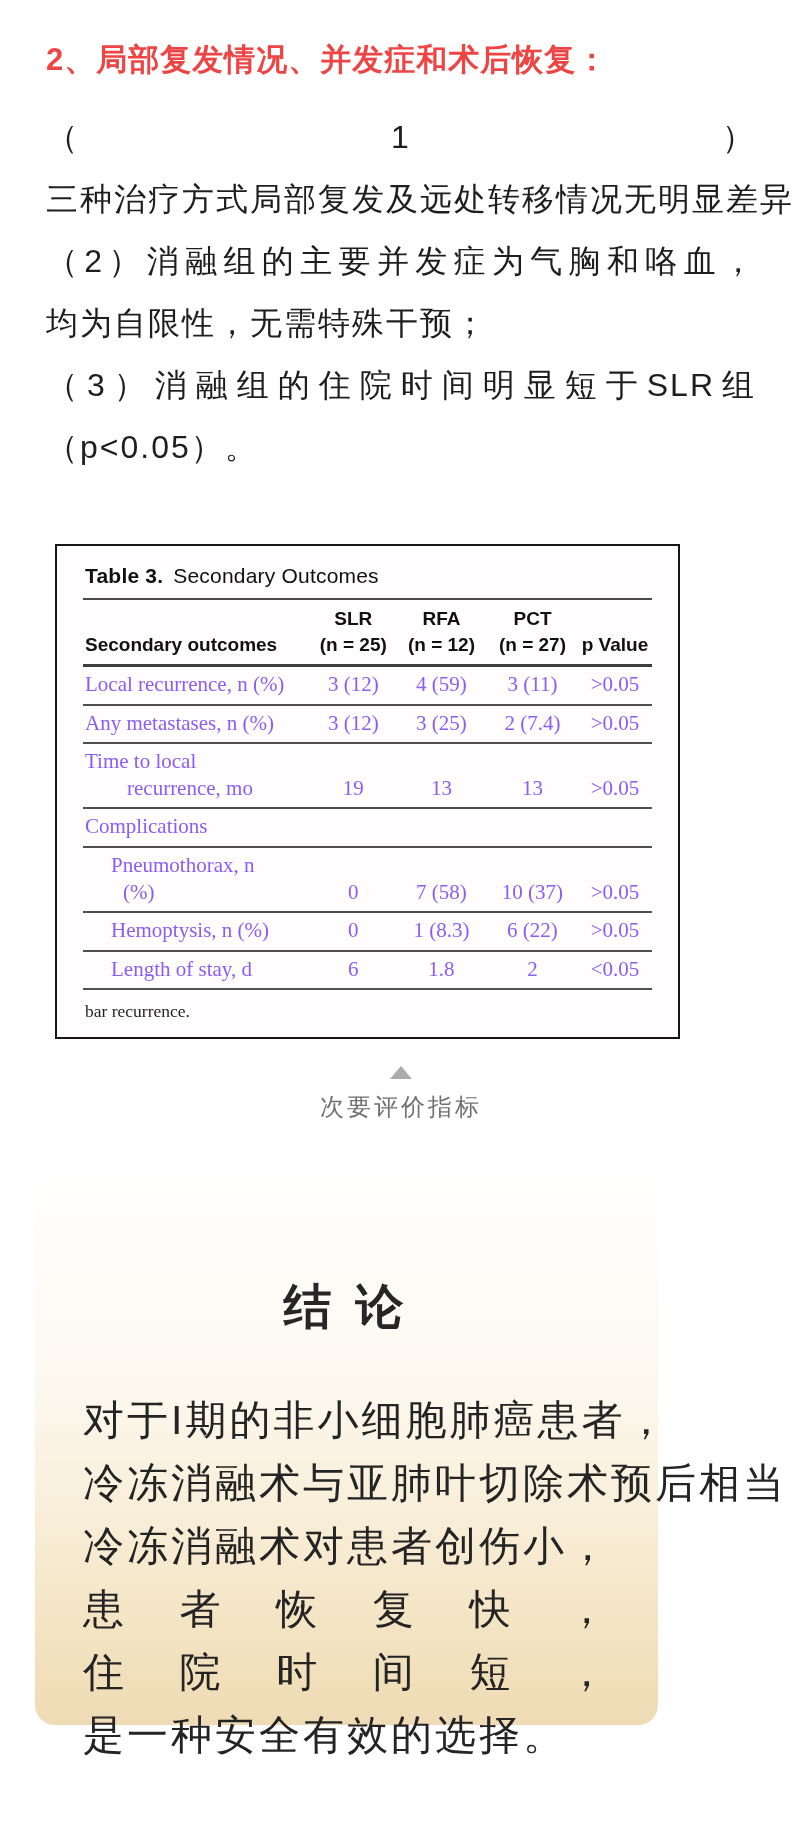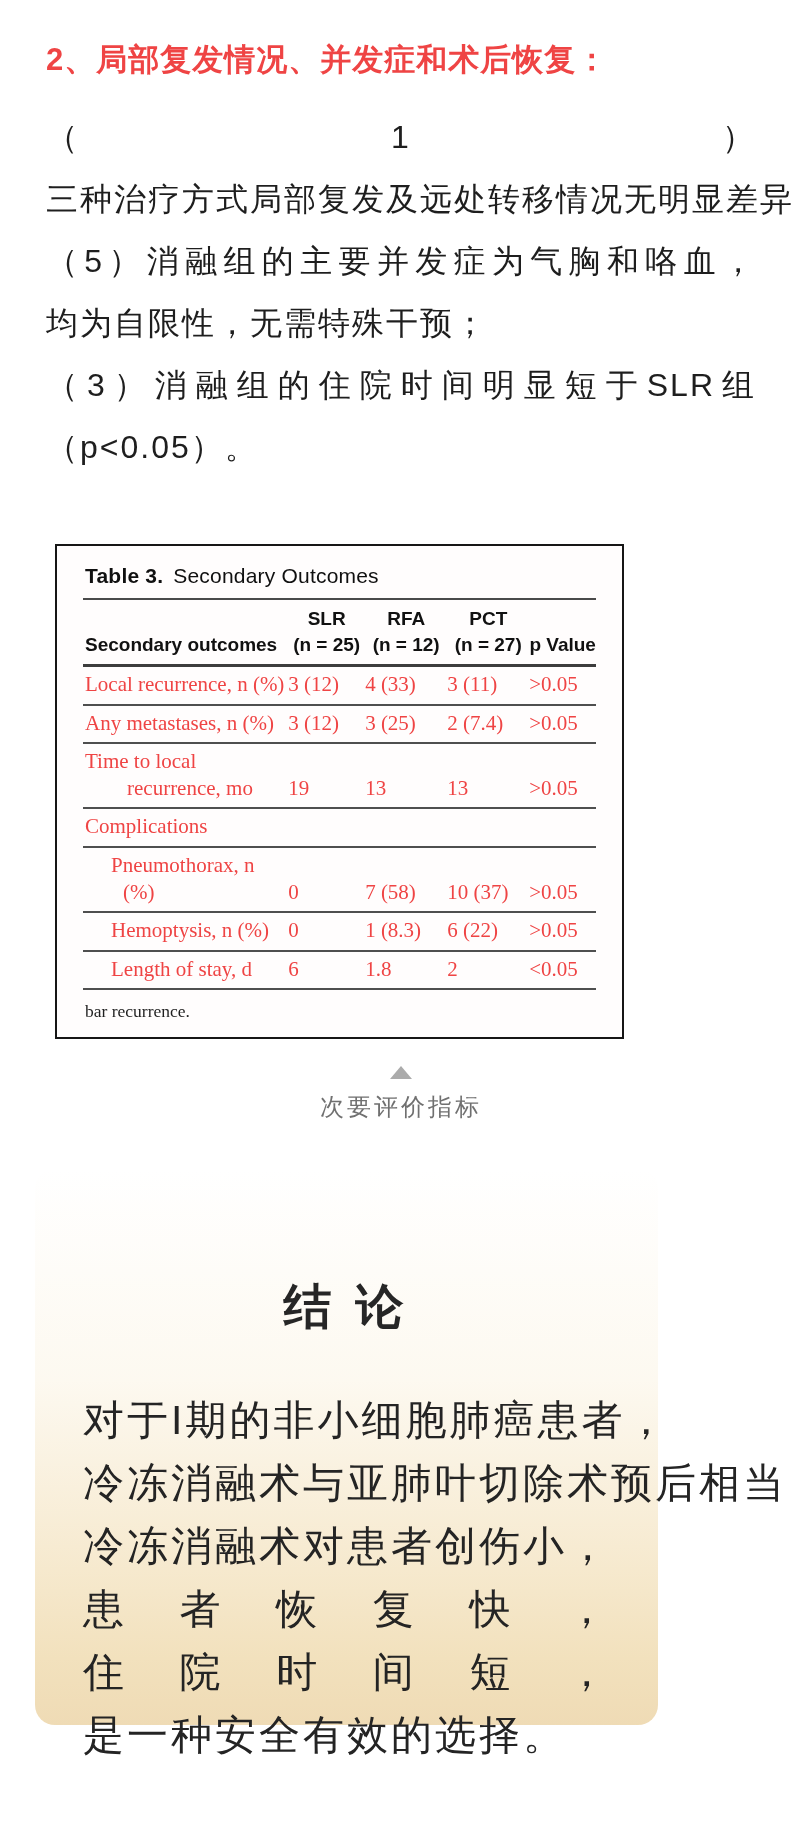--- a/index.html
+++ b/index.html
@@ -26,21 +26,21 @@
     line-height: 62px;
     letter-spacing: 2px;
     text-align: justify;
     text-justify: inter-character;
     word-break: keep-all;
     line-break: strict;
   }
 
   
   .table-figure {
-    width: 569px;
+    width: 625px;
     margin: 66px 0 0 9px;
     border: 2px solid #161616;
     background: #fffdfd;
     padding: 14px 26px 12px 26px;
   }
   .tbl-title {
     font-family: "Liberation Sans", sans-serif;
     font-size: 21px; color: #101010;
     padding: 4px 2px 10px 2px;
     border-bottom: 2px solid #4a4a4a;
@@ -62,31 +62,31 @@
     font-weight: bold; font-size: 19px; color: #111;
     padding: 6px 0 7px 0;
     border-bottom: 3px solid #3d3d3d;
     vertical-align: bottom;
     text-align: center;
     line-height: 1.35;
   }
   th.hd.lblh { text-align: left; padding-left: 2px; }
   td.lbl, td.val {
     font-family: "Liberation Serif", "DejaVu Serif", serif;
-    font-size: 21px; color: #ef4444;
+    font-size: 21px; color: #8b5cf6;
     padding: 4px 0 5px 0;
     border-bottom: 2px solid #4f4f4f;
     line-height: 1.3;
     vertical-align: bottom;
   }
   td.lbl { text-align: left; padding-left: 2px; }
   td.lbl.ind { padding-left: 28px; }
   td.lbl .l2 { padding-left: 42px; }
   td.lbl.ind .l2 { padding-left: 12px; }
-  td.val { text-align: left; }
+  td.val { text-align: center; }
   .tbl-footnote {
     font-family: "Liberation Serif", "DejaVu Serif", serif;
     font-size: 17.5px; color: #1f1f1f;
     line-height: 1.4;
     padding: 9px 2px 2px 2px;
   }
 
   
   .indicator-triangle {
     width: 0; height: 0;
@@ -135,21 +135,21 @@
   }
 </style>
 </head>
 <body>
 
 <div class="article">
 
   <h2 class="section-heading">2、局部复发情况、并发症和术后恢复：</h2>
 
   <p class="para">（1）三种治疗方式局部复发及远处转移情况无明显差异；</p>
-  <p class="para">（5）消融组的主要并发症为气胸和咯血，均为自限性，无需特殊干预；</p>
+  <p class="para">（2）消融组的主要并发症为气胸和咯血，均为自限性，无需特殊干预；</p>
   <p class="para">（3）消融组的住院时间明显短于SLR组（p&lt;0.05）。</p>
 
   <div class="table-figure">
     <div class="tbl-title">
       <b>Table 3.</b><span>Secondary Outcomes</span>
     </div>
     <table class="outcomes">
       <colgroup>
         <col class="c-lbl">
           <col class="c-slr">
@@ -174,21 +174,21 @@
           </th>
           <th class="hd">p Value</th>
         </tr>
       </thead>
       <tbody>
           <tr>
             <td class="lbl">
               <div>Local recurrence, n (%)</div>
             </td>
             <td class="val">3 (12)</td>
-            <td class="val">4 (33)</td>
+            <td class="val">4 (59)</td>
             <td class="val">3 (11)</td>
             <td class="val">&gt;0.05</td>
           </tr>
           <tr>
             <td class="lbl">
               <div>Any metastases, n (%)</div>
             </td>
             <td class="val">3 (12)</td>
             <td class="val">3 (25)</td>
             <td class="val">2 (7.4)</td>

